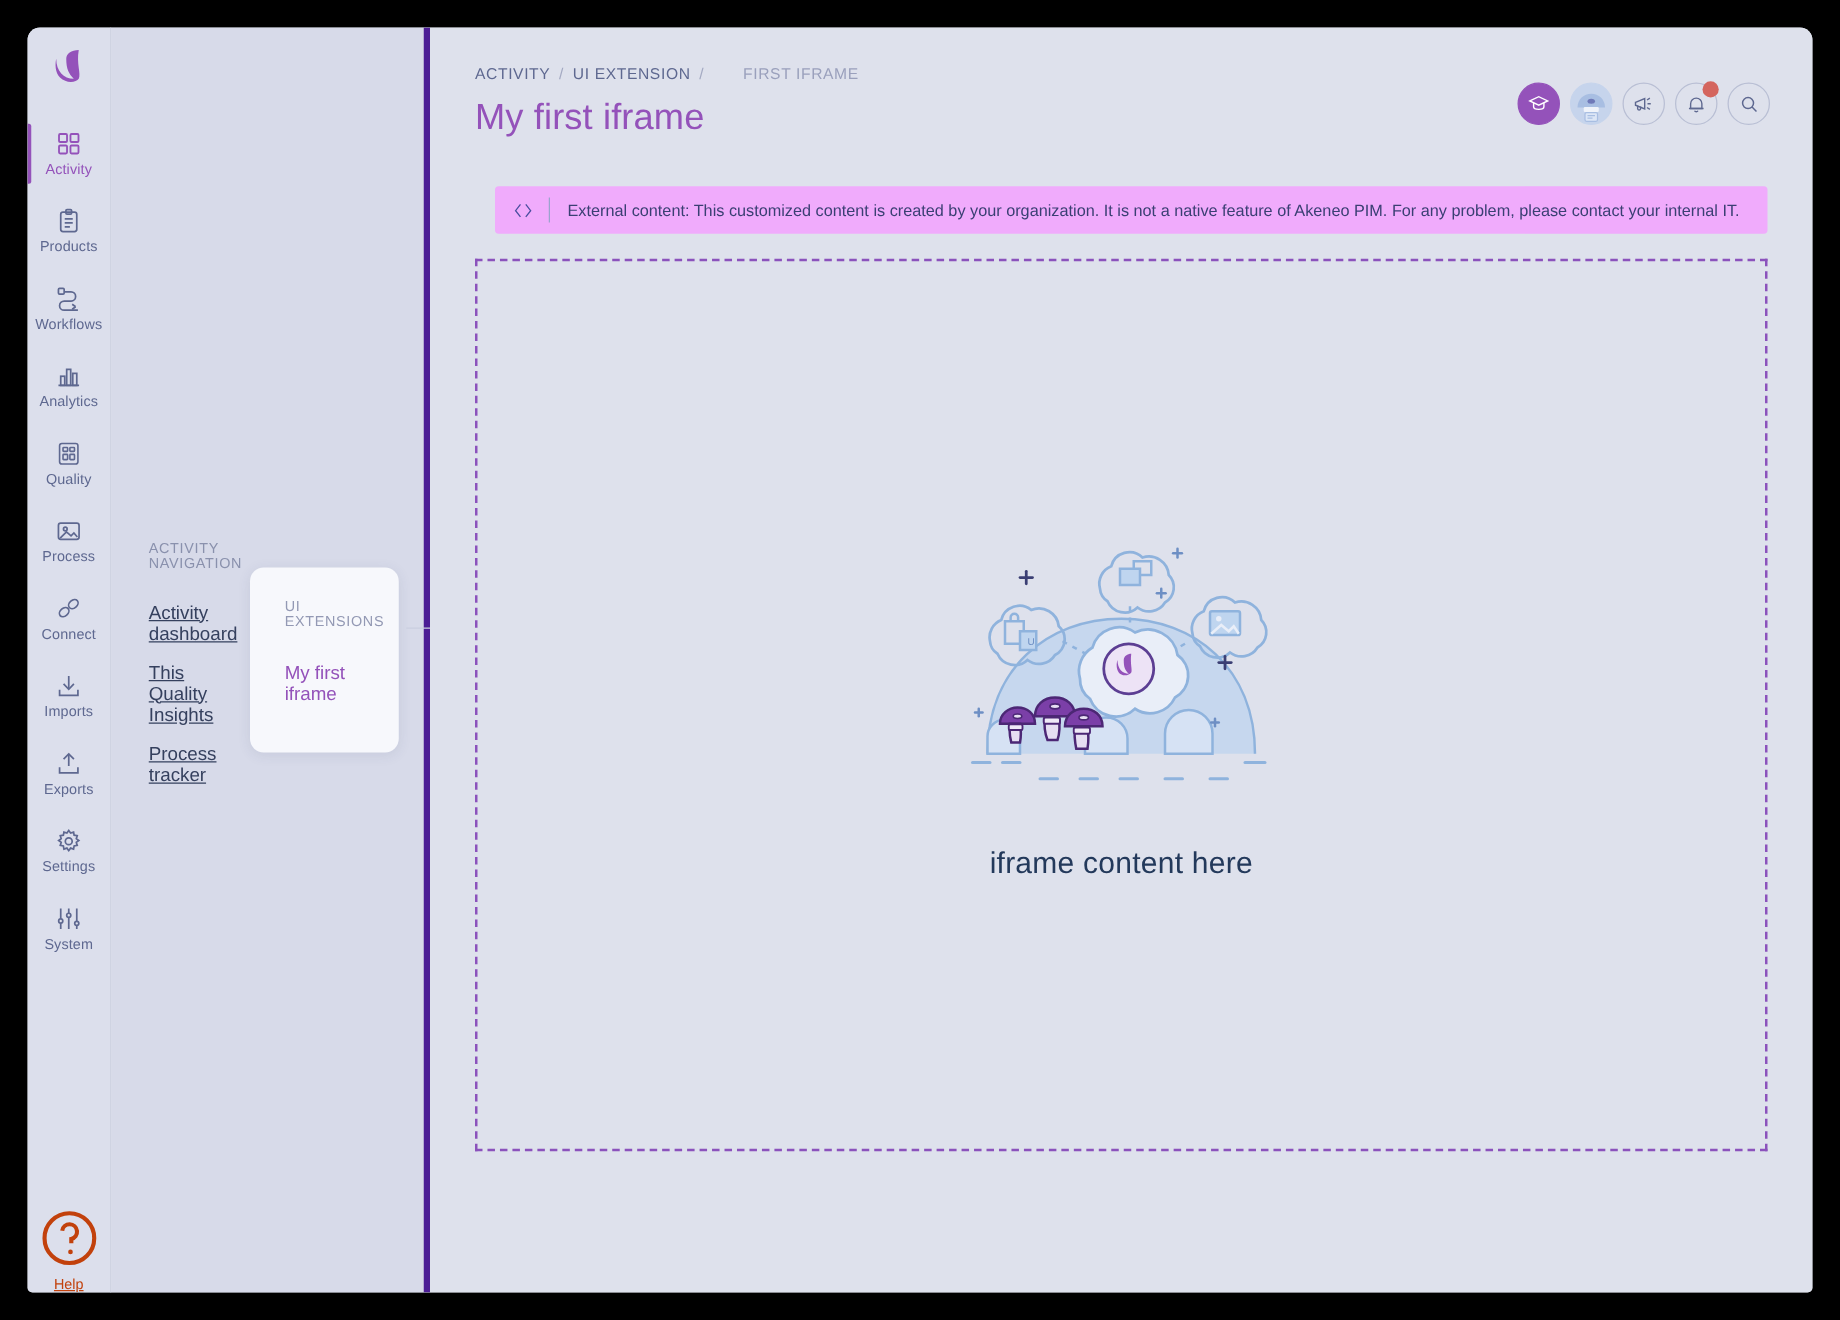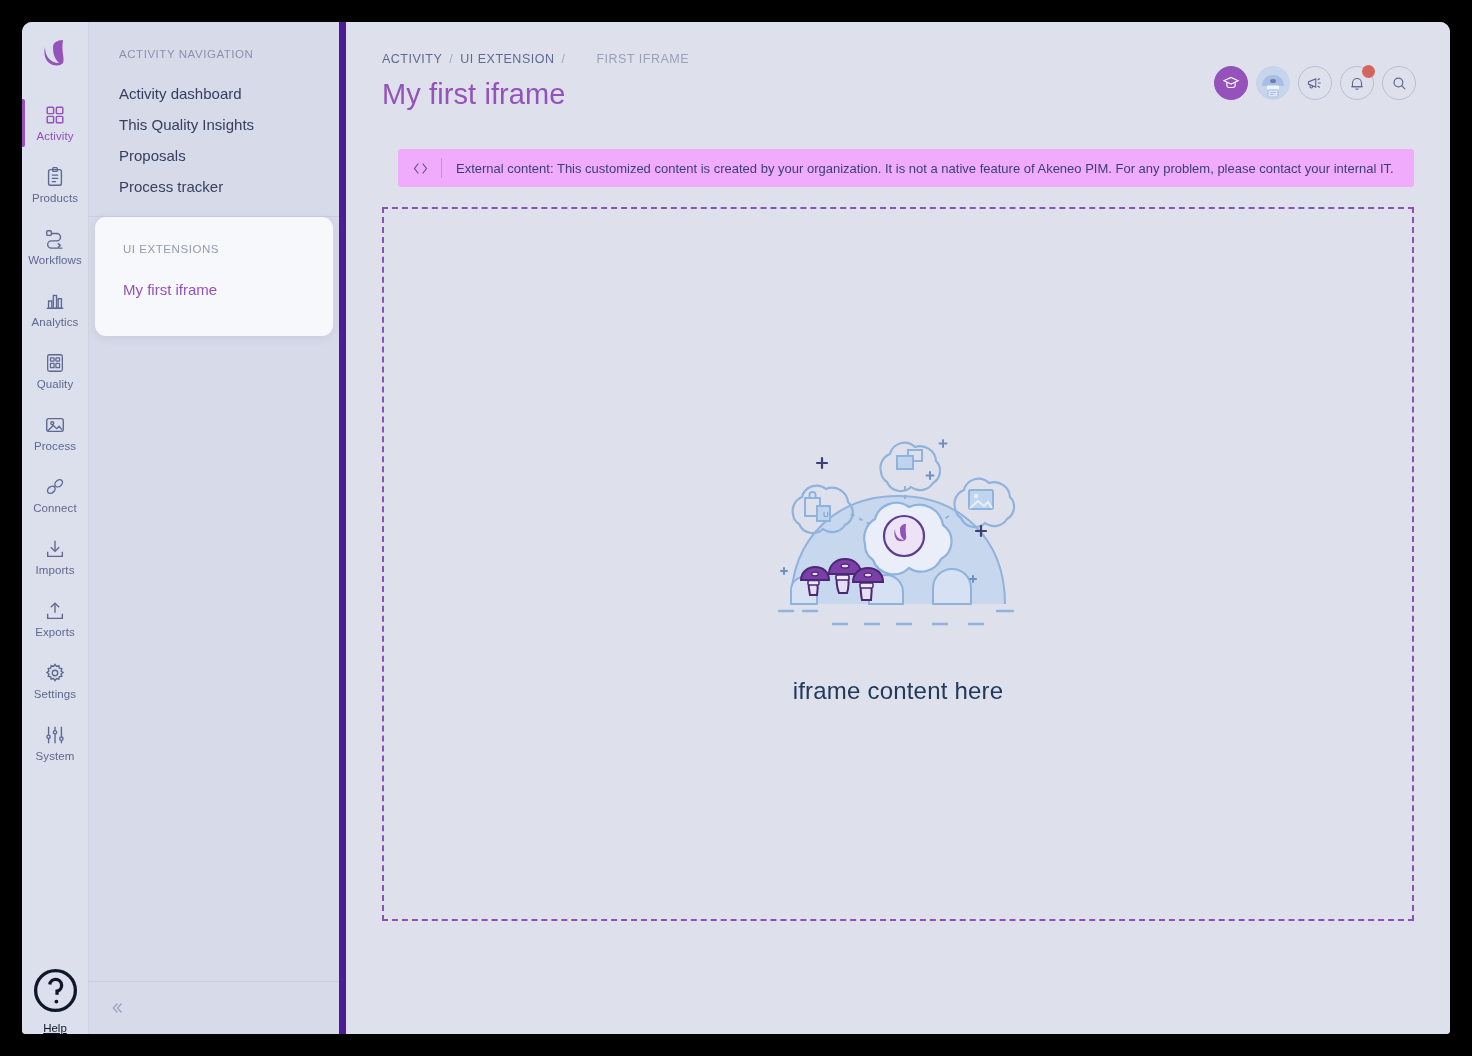--- a/index.html
+++ b/index.html
@@ -43,40 +43,40 @@
   .rail-item .glyph{width:22px;height:22px;display:block;}
   .rail-item .rlabel{font-size:11.5px;line-height:12px;letter-spacing:.1px;}
   .rail-item.active{color:#9452BA;}
   .rail-item.active::before{
     content:"";position:absolute;left:0;top:7px;bottom:7px;width:3px;
     background:#9452BA;border-radius:0 2px 2px 0;
   }
   .rail-spacer{flex:1 1 auto;}
   .rail-help{
     height:70px;display:flex;flex-direction:column;align-items:center;justify-content:space-between;gap:5px;
-    color:#0f172a;cursor:pointer;width:100%;text-decoration:underline;
+    color:#c2410c;cursor:pointer;width:100%;text-decoration:underline;
   }
   .rail-help .rlabel{font-size:11.5px;}
 
   
   .nav-col{
     position:relative;
     width:250px;flex:0 0 250px;
     background:#D7DAE9;
-    border-right:7px solid #4c1d95;
-    display:flex;flex-direction:column;
+    border-right:5px solid #4c1d95;
+    display:flex;flex-direction:row;align-items:center;
   }
   .nav-block{padding:26px 0 14px 0;}
   .nav-title{
     font-size:11.5px;letter-spacing:.55px;color:#8A91AD;
     text-transform:uppercase;padding:0 0 18px 30px;
   }
   .nav-link{
     display:block;padding:7px 0 7px 30px;
-    font-size:15px;color:#35405E;cursor:pointer;
+    font-size:15px;color:#35405E;cursor:pointer;text-decoration:underline;
   }
   .nav-sep{height:1px;background:#CACEE0;}
 
   .ext-card{
     margin:0 6px;
     background:#F7F8FC;
     border-radius:11px;
     box-shadow:0 2px 10px rgba(60,70,110,.10);
     padding:26px 12px 34px 0;
   }
@@ -299,21 +299,20 @@
       <span class="rlabel">Help</span>
     </div>
   </div>
 
   <div class="nav-col">
 
     <div class="nav-block">
       <div class="nav-title">ACTIVITY NAVIGATION</div>
       <a class="nav-link">Activity dashboard</a>
       <a class="nav-link">This Quality Insights</a>
-      <a class="nav-link">Proposals</a>
       <a class="nav-link">Process tracker</a>
     </div>
 
     <div class="nav-sep"></div>
 
     <div class="ext-card">
       <div class="ext-title">UI EXTENSIONS</div>
       <a class="ext-link">My first iframe</a>
     </div>
 

